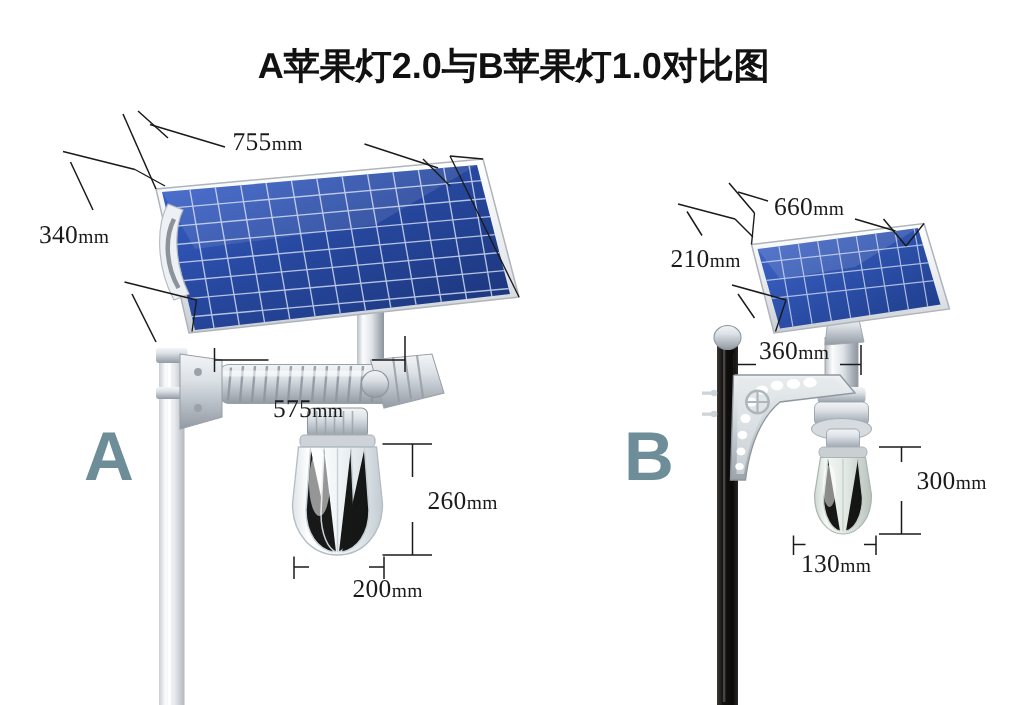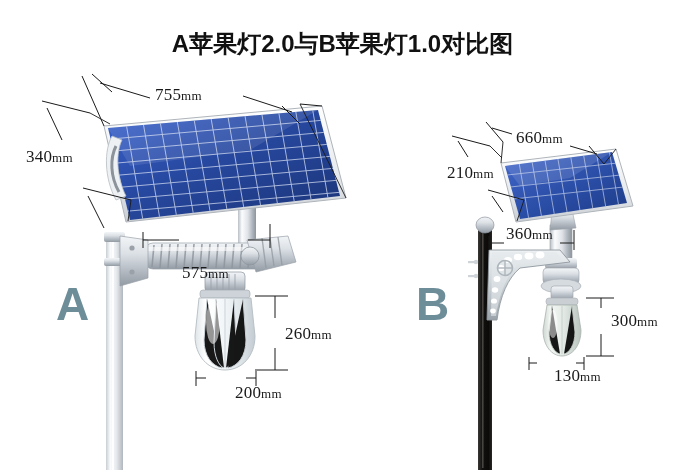--- a/index.html
+++ b/index.html
@@ -363,17 +363,17 @@
   </div>
   <div class="dimtext" style="left:447px;top:163px;">
     <span>210</span><span class="u">mm</span>
   </div>
   <div class="dimtext" style="left:506px;top:224px;">
     <span>360</span><span class="u">mm</span>
   </div>
   <div class="dimtext" style="left:611px;top:311px;">
     <span>300</span><span class="u">mm</span>
   </div>
-  <div class="dimtext" style="left:534px;top:366px;margin-left:20px;">
+  <div class="dimtext" style="left:534px;top:366px;">
     <span>130</span><span class="u">mm</span>
   </div>
 
 </div>
 
 </body></html>

